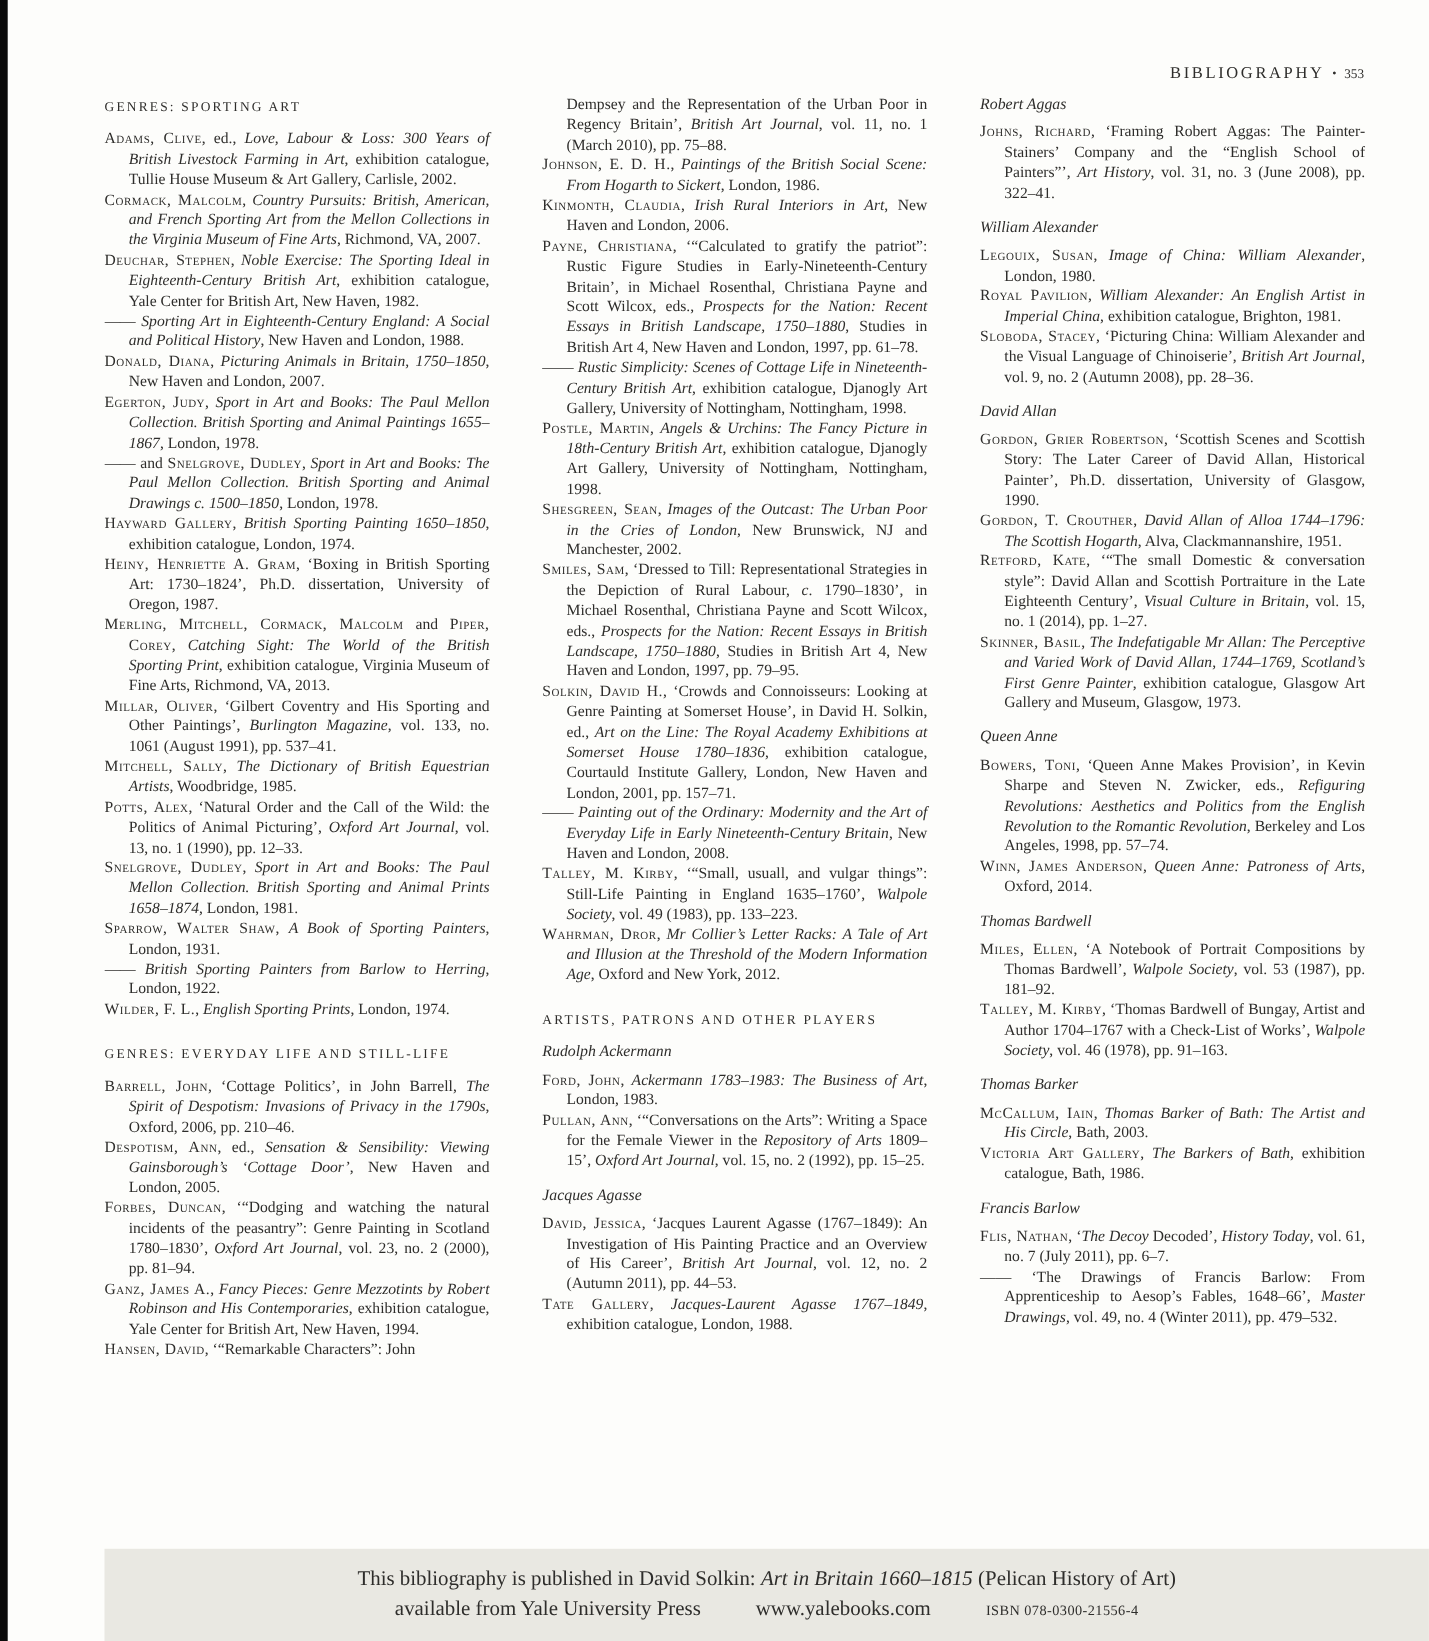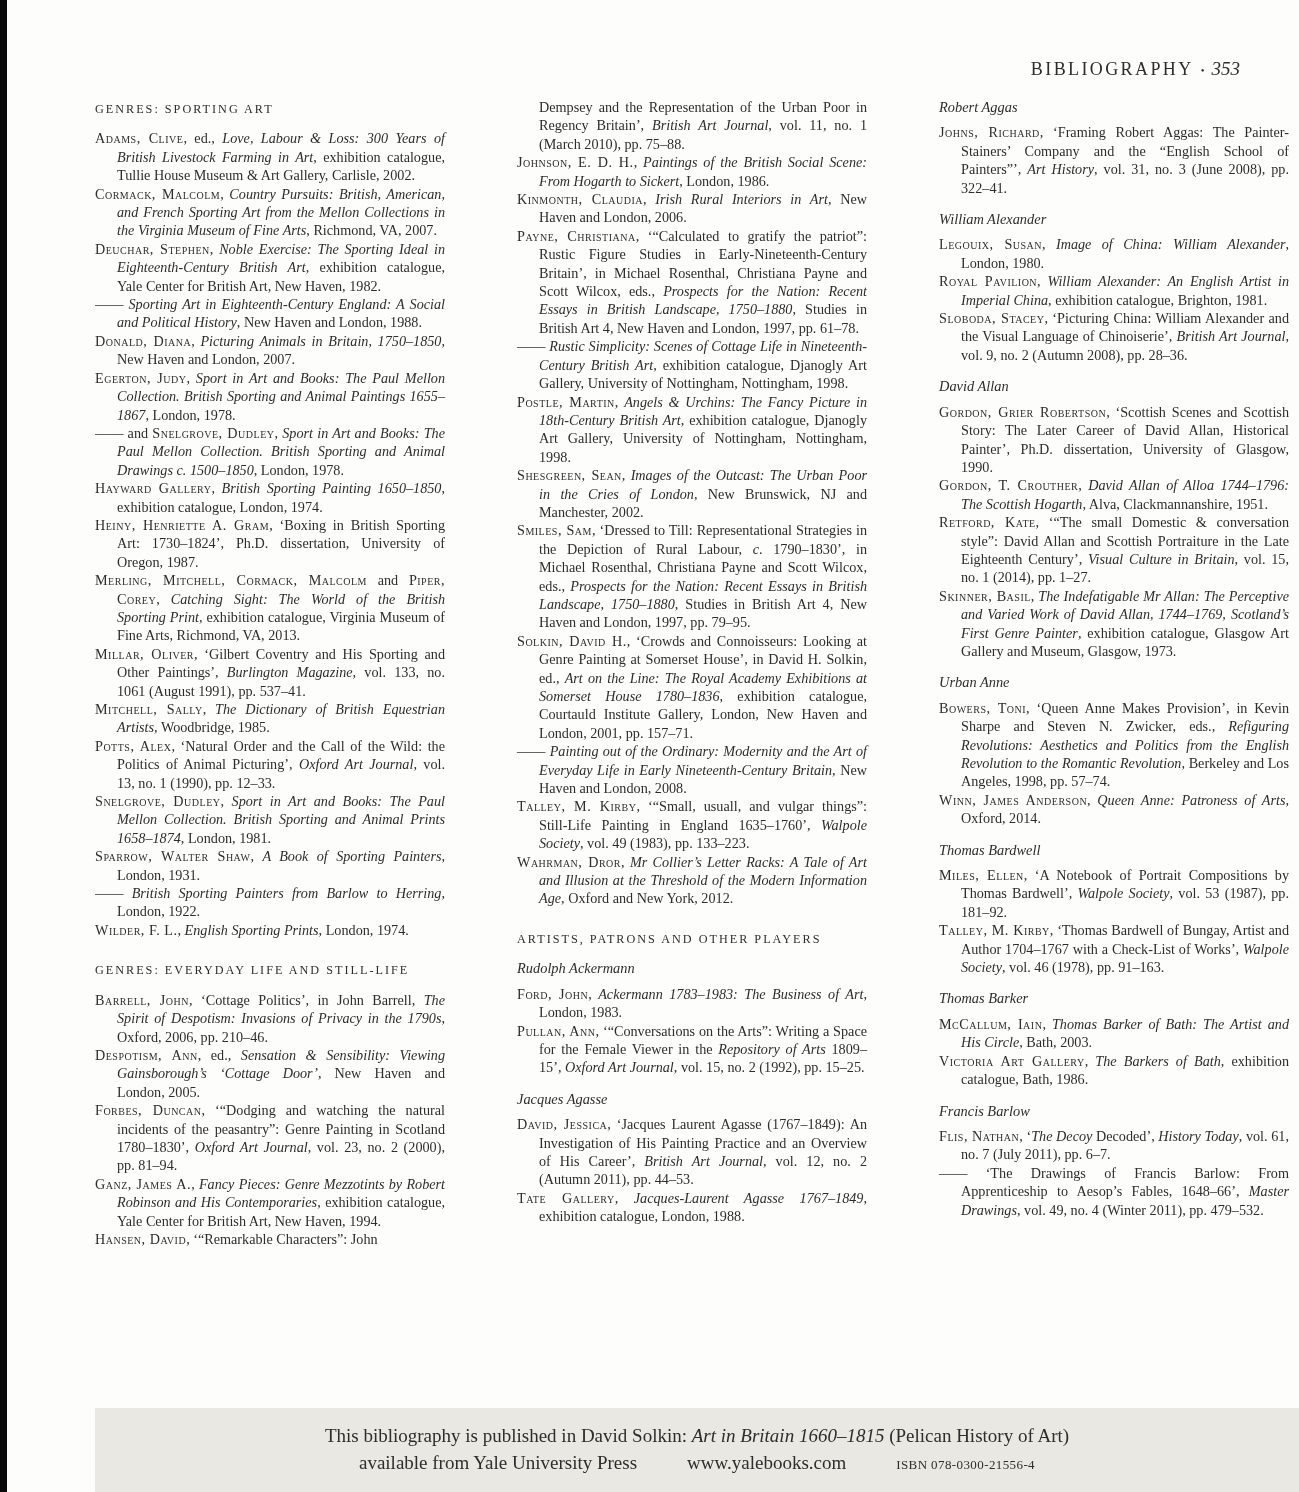--- a/index.html
+++ b/index.html
@@ -13,27 +13,27 @@
   }
   .edge-strip {
     position: absolute; left: 0; top: 0;
     width: 7px; height: 1492px;
     background: #0a0a0a;
   }
   .page-header {
     position: absolute; top: 58px; right: 59px;
     white-space: nowrap;
   }
-  .running-head { font-size: 18px; letter-spacing: 2.4px; margin-left: 45px; }
+  .running-head { font-size: 15px; letter-spacing: 2.4px; margin-left: 45px; }
   .header-bullet { font-size: 11px; margin: 0 7px; vertical-align: 1px; }
-  .page-number { font-size: 19px; font-style: italic; }
+  .page-number { font-size: 12px; }
 
   .columns-wrap {
-    position: absolute; left: 95px; top: 98px;
-    display: flex; gap: 72px;
+    position: absolute; left: 95px; top: 86px;
+    display: flex; gap: 48px;
     height: 1300px; overflow: hidden;
   }
   .column { width: 350px; font-size: 14.2px; line-height: 18.4px; }
 
   .section-heading {
     font-size: 12.2px; letter-spacing: 2px;
     margin: 22px 0 11px 0;
   }
   .section-heading:first-child { margin-top: 2px; }
   .artist-subheading {
@@ -128,21 +128,21 @@
         <div class="entry"><span class="seg-sc">Johns, Richard</span><span class="seg-r">, ‘Framing Robert Aggas: The Painter-Stainers’ Company and the “English School of Painters”’, </span><span class="seg-i">Art History</span><span class="seg-r">, vol. 31, no. 3 (June 2008), pp. 322–41.</span></div>
         <div class="artist-subheading">William Alexander</div>
         <div class="entry"><span class="seg-sc">Legouix, Susan</span><span class="seg-r">, </span><span class="seg-i">Image of China: William Alexander</span><span class="seg-r">, London, 1980.</span></div>
         <div class="entry"><span class="seg-sc">Royal Pavilion</span><span class="seg-r">, </span><span class="seg-i">William Alexander: An English Artist in Imperial China</span><span class="seg-r">, exhibition catalogue, Brighton, 1981.</span></div>
         <div class="entry"><span class="seg-sc">Sloboda, Stacey</span><span class="seg-r">, ‘Picturing China: William Alexander and the Visual Language of Chinoiserie’, </span><span class="seg-i">British Art Journal</span><span class="seg-r">, vol. 9, no. 2 (Autumn 2008), pp. 28–36.</span></div>
         <div class="artist-subheading">David Allan</div>
         <div class="entry"><span class="seg-sc">Gordon, Grier Robertson</span><span class="seg-r">, ‘Scottish Scenes and Scottish Story: The Later Career of David Allan, Historical Painter’, Ph.D. dissertation, University of Glasgow, 1990.</span></div>
         <div class="entry"><span class="seg-sc">Gordon, T. Crouther</span><span class="seg-r">, </span><span class="seg-i">David Allan of Alloa 1744–1796: The Scottish Hogarth</span><span class="seg-r">, Alva, Clackmannanshire, 1951.</span></div>
         <div class="entry"><span class="seg-sc">Retford, Kate</span><span class="seg-r">, ‘“The small Domestic &amp; conversation style”: David Allan and Scottish Portraiture in the Late Eighteenth Century’, </span><span class="seg-i">Visual Culture in Britain</span><span class="seg-r">, vol. 15, no. 1 (2014), pp. 1–27.</span></div>
         <div class="entry"><span class="seg-sc">Skinner, Basil</span><span class="seg-r">, </span><span class="seg-i">The Indefatigable Mr Allan: The Perceptive and Varied Work of David Allan, 1744–1769, Scotland’s First Genre Painter</span><span class="seg-r">, exhibition catalogue, Glasgow Art Gallery and Museum, Glasgow, 1973.</span></div>
-        <div class="artist-subheading">Urban Anne</div>
+        <div class="artist-subheading">Queen Anne</div>
         <div class="entry"><span class="seg-sc">Bowers, Toni</span><span class="seg-r">, ‘Queen Anne Makes Provision’, in Kevin Sharpe and Steven N. Zwicker, eds., </span><span class="seg-i">Refiguring Revolutions: Aesthetics and Politics from the English Revolution to the Romantic Revolution</span><span class="seg-r">, Berkeley and Los Angeles, 1998, pp. 57–74.</span></div>
         <div class="entry"><span class="seg-sc">Winn, James Anderson</span><span class="seg-r">, </span><span class="seg-i">Queen Anne: Patroness of Arts</span><span class="seg-r">, Oxford, 2014.</span></div>
         <div class="artist-subheading">Thomas Bardwell</div>
         <div class="entry"><span class="seg-sc">Miles, Ellen</span><span class="seg-r">, ‘A Notebook of Portrait Compositions by Thomas Bardwell’, </span><span class="seg-i">Walpole Society</span><span class="seg-r">, vol. 53 (1987), pp. 181–92.</span></div>
         <div class="entry"><span class="seg-sc">Talley, M. Kirby</span><span class="seg-r">, ‘Thomas Bardwell of Bungay, Artist and Author 1704–1767 with a Check-List of Works’, </span><span class="seg-i">Walpole Society</span><span class="seg-r">, vol. 46 (1978), pp. 91–163.</span></div>
         <div class="artist-subheading">Thomas Barker</div>
         <div class="entry"><span class="seg-sc">McCallum, Iain</span><span class="seg-r">, </span><span class="seg-i">Thomas Barker of Bath: The Artist and His Circle</span><span class="seg-r">, Bath, 2003.</span></div>
         <div class="entry"><span class="seg-sc">Victoria Art Gallery</span><span class="seg-r">, </span><span class="seg-i">The Barkers of Bath</span><span class="seg-r">, exhibition catalogue, Bath, 1986.</span></div>
         <div class="artist-subheading">Francis Barlow</div>
         <div class="entry"><span class="seg-sc">Flis, Nathan</span><span class="seg-r">, ‘</span><span class="seg-i">The Decoy</span><span class="seg-r"> Decoded’, </span><span class="seg-i">History Today</span><span class="seg-r">, vol. 61, no. 7 (July 2011), pp. 6–7.</span></div>

